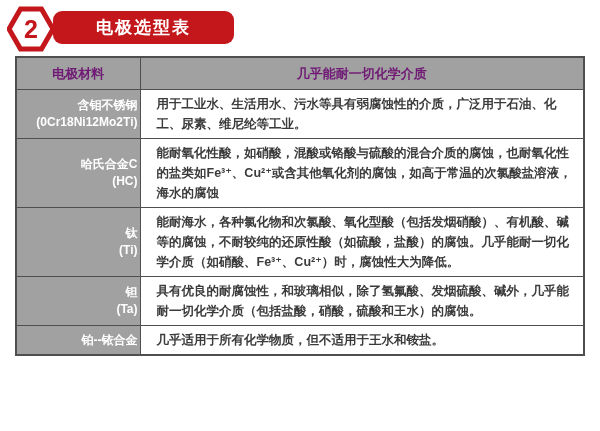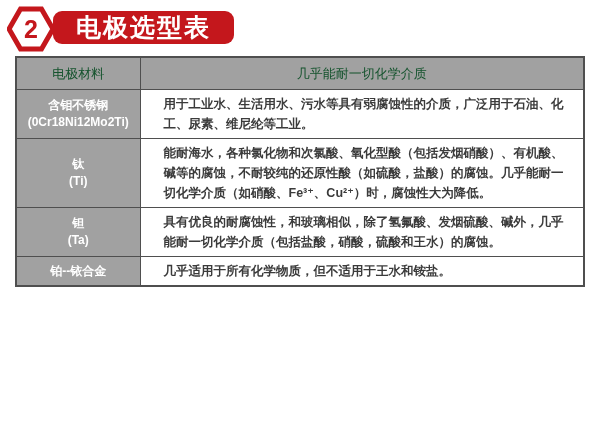--- a/index.html
+++ b/index.html
@@ -6,39 +6,39 @@
   body{
     width:600px;height:431px;background:#ffffff;overflow:hidden;
     font-family:"Liberation Sans","DejaVu Sans",sans-serif;
   }
   .header{position:relative;height:56px;}
   .badge{position:absolute;left:7px;top:5px;width:48px;height:48px;}
   .banner{
     position:absolute;left:53px;top:11px;width:181px;height:33px;
     background:#c4171c;border-radius:9px;
     display:flex;align-items:center;justify-content:center;
-    color:#ffffff;font-size:25px;font-weight:bold;letter-spacing:2px;
+    color:#ffffff;font-size:17px;font-weight:bold;letter-spacing:2px;
   }
   table.sel{
     margin-left:15px;width:570px;border-collapse:collapse;
     border:2px solid #4f4f4f;table-layout:fixed;
   }
   table.sel td,table.sel th{border:1px solid #4f4f4f;}
   th.hdr{
-    background:#a1a1a1;color:#14532d;font-size:13px;font-weight:normal;
+    background:#a1a1a1;color:#701a75;font-size:13px;font-weight:bold;
     height:29px;text-align:center;
   }
   col.c-mat{width:124px;}
   td.mat{
     background:#a1a1a1;color:#ffffff;font-weight:bold;font-size:12px;
-    text-align:center;vertical-align:middle;line-height:17px;padding:4px 2px;
+    text-align:right;vertical-align:middle;line-height:17px;padding:4px 2px;
   }
   td.desc{
     background:#ffffff;color:#3b3b3b;font-weight:bold;font-size:12.5px;
-    vertical-align:middle;line-height:20px;padding:4px 8px 4px 23px;
+    vertical-align:middle;line-height:20px;padding:4px 8px 4px 16px;
     text-align:left;
   }
 </style>
 </head>
 <body>
 
 <div class="header">
   <svg class="badge" viewBox="0 0 48 48">
     <polygon points="2,24 13.5,4 34.5,4 46,24 34.5,44 13.5,44" fill="#ffffff" stroke="#c4171c" stroke-width="5"></polygon>
     <text x="24" y="33" text-anchor="middle" font-size="25" font-weight="bold" fill="#c4171c">2</text>
@@ -58,20 +58,24 @@
       <th class="hdr">电极材料</th>
       <th class="hdr">几乎能耐一切化学介质</th>
     </tr>
   </thead>
   <tbody>
       <tr>
         <td class="mat">含钼不锈钢<br>(0Cr18Ni12Mo2Ti)</td>
         <td class="desc">用于工业水、生活用水、污水等具有弱腐蚀性的介质，广泛用于石油、化工、尿素、维尼纶等工业。</td>
       </tr>
       <tr>
+        <td class="mat">哈氏合金C<br>(HC)</td>
+        <td class="desc">能耐氧化性酸，如硝酸，混酸或铬酸与硫酸的混合介质的腐蚀，也耐氧化性的盐类如Fe³⁺、Cu²⁺或含其他氧化剂的腐蚀，如高于常温的次氯酸盐溶液，海水的腐蚀</td>
+      </tr>
+      <tr>
         <td class="mat">钛<br>(Ti)</td>
         <td class="desc">能耐海水，各种氯化物和次氯酸、氧化型酸（包括发烟硝酸）、有机酸、碱等的腐蚀，不耐较纯的还原性酸（如硫酸，盐酸）的腐蚀。几乎能耐一切化学介质（如硝酸、Fe³⁺、Cu²⁺）时，腐蚀性大为降低。</td>
       </tr>
       <tr>
         <td class="mat">钽<br>(Ta)</td>
         <td class="desc">具有优良的耐腐蚀性，和玻璃相似，除了氢氟酸、发烟硫酸、碱外，几乎能耐一切化学介质（包括盐酸，硝酸，硫酸和王水）的腐蚀。</td>
       </tr>
       <tr>
         <td class="mat">铂--铱合金</td>
         <td class="desc">几乎适用于所有化学物质，但不适用于王水和铵盐。</td>

